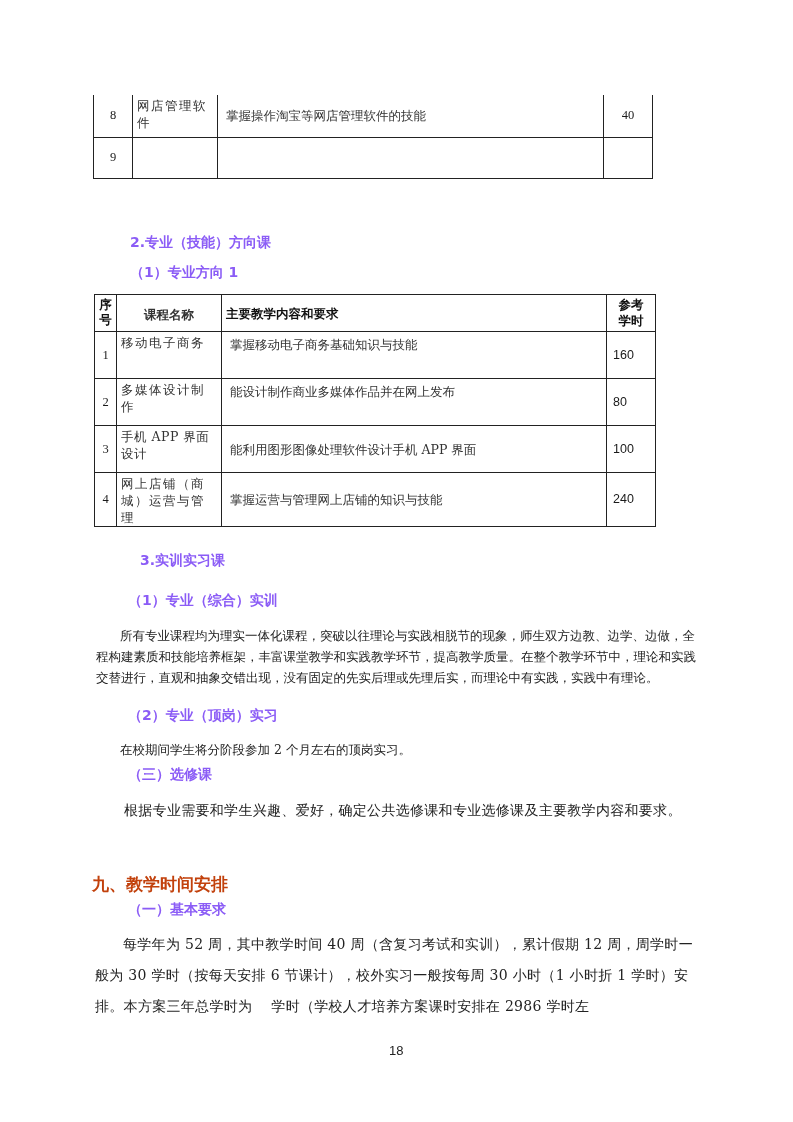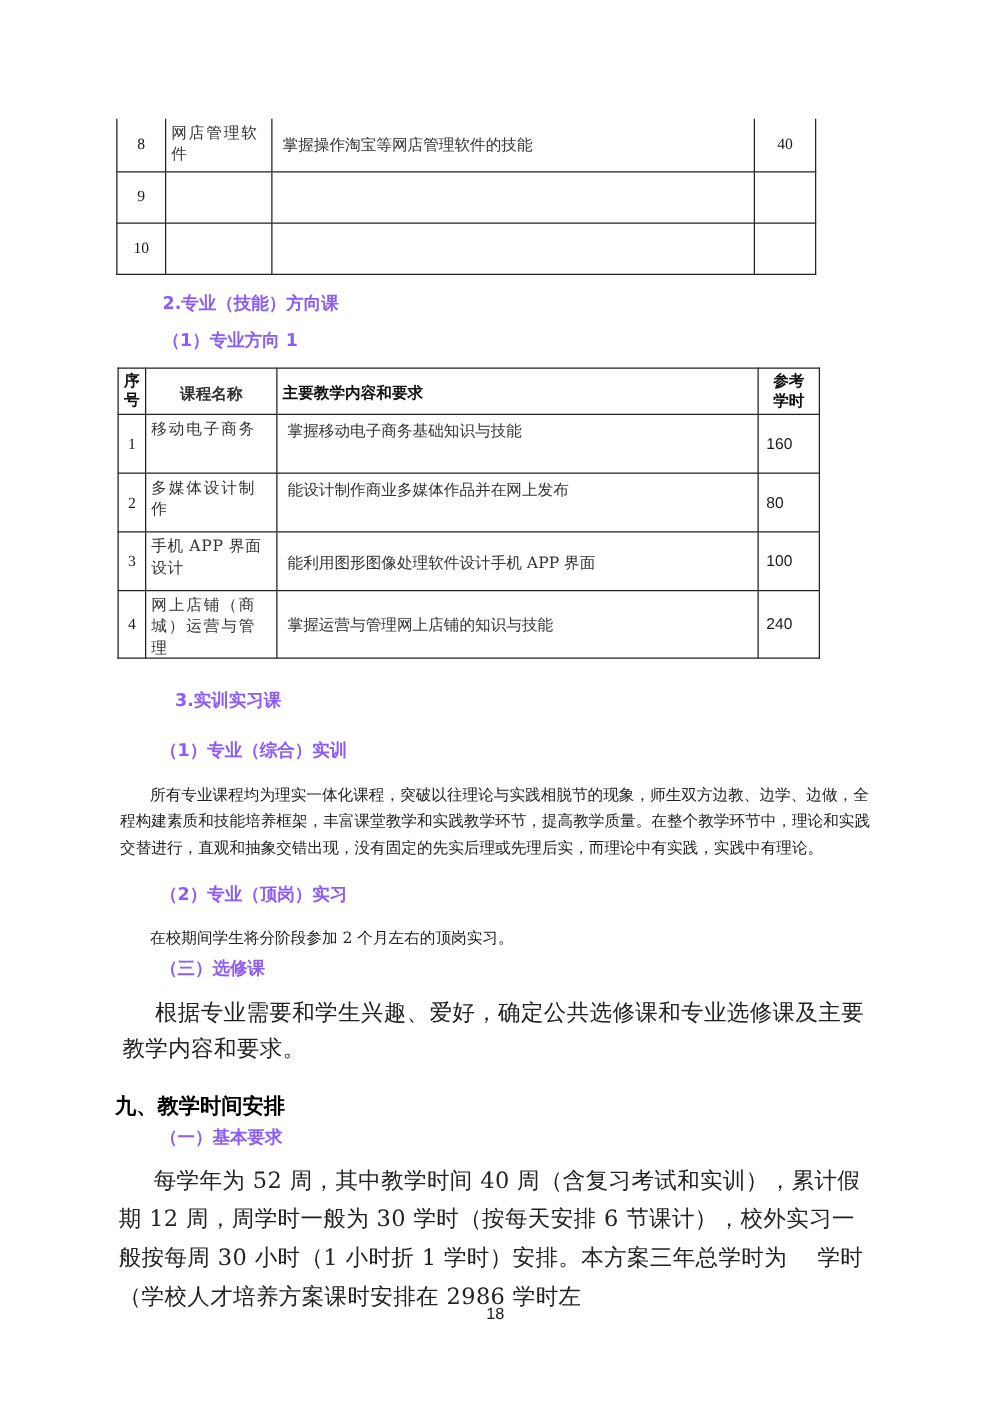--- a/index.html
+++ b/index.html
@@ -24,44 +24,38 @@
     #t2 { left: 94px; top: 294px; width: 562px; }
     #t2 th { font-weight: bold; font-family: "DejaVu Sans", sans-serif; font-size: 12.5px; color: #111; }
     #t2 .c-no { width: 17px; text-align: center; font-family: "Liberation Serif", serif; padding: 0 2px; }
     #t2 .c-name { width: 96px; color: #333; letter-spacing: 1.5px; vertical-align: top; padding-top: 2px; }
     #t2 .c-desc { color: #333; padding-left: 8px; }
     #t2 .c-hrs { width: 36px; font-family: "Liberation Sans", sans-serif; padding-left: 6px; margin-left: 24px; }
     #t2 td { font-size: 12.5px; }
     .desc-top { vertical-align: top !important; padding-top: 4px !important; }
 
     .h-bold { font-family: "DejaVu Sans", sans-serif; font-weight: bold; font-size: 14px; color: #8b5cf6; text-align: right; }
-    .h-big { font-family: "DejaVu Sans", sans-serif; font-weight: bold; font-size: 17px; color: #000000; }
+    .h-big { font-family: "DejaVu Sans", sans-serif; font-weight: bold; font-size: 17px; color: #c2410c; }
     .para { font-size: 12.5px; line-height: 21px; color: #222; width: 600px; }
-    .para-lg { font-size: 18px; line-height: 29px; color: #222; width: 598px; letter-spacing: 0.3px; }
+    .para-lg { font-size: 14px; line-height: 29px; color: #222; width: 598px; letter-spacing: 0.3px; }
     .pagenum { font-family: "Liberation Sans", sans-serif; font-size: 13px; color: #222; }
   </style>
 </head>
 <body>
 
 <table id="t1">
   <tbody>
       <tr style="height:42px">
     <td class="c-no">8</td>
     <td class="c-name" style="vertical-align:top;padding-top:2px;letter-spacing:1.5px">网店管理软件</td>
     <td class="c-desc">掌握操作淘宝等网店管理软件的技能</td>
     <td class="c-hrs">40</td>
   </tr>
   <tr style="height:41px">
     <td class="c-no">9</td>
-    <td class="c-name"></td>
-    <td class="c-desc"></td>
-    <td class="c-hrs"></td>
-  </tr>
-  <tr style="height:41px">
-    <td class="c-no">10</td>
     <td class="c-name"></td>
     <td class="c-desc"></td>
     <td class="c-hrs"></td>
   </tr>
 </tbody>
   </table>
 
 <div class="abs h-bold" style="left:130px;top:234px">2.专业（技能）方向课</div>
 <div class="abs h-bold" style="left:130px;top:264px">（1）专业方向 1</div>
 

